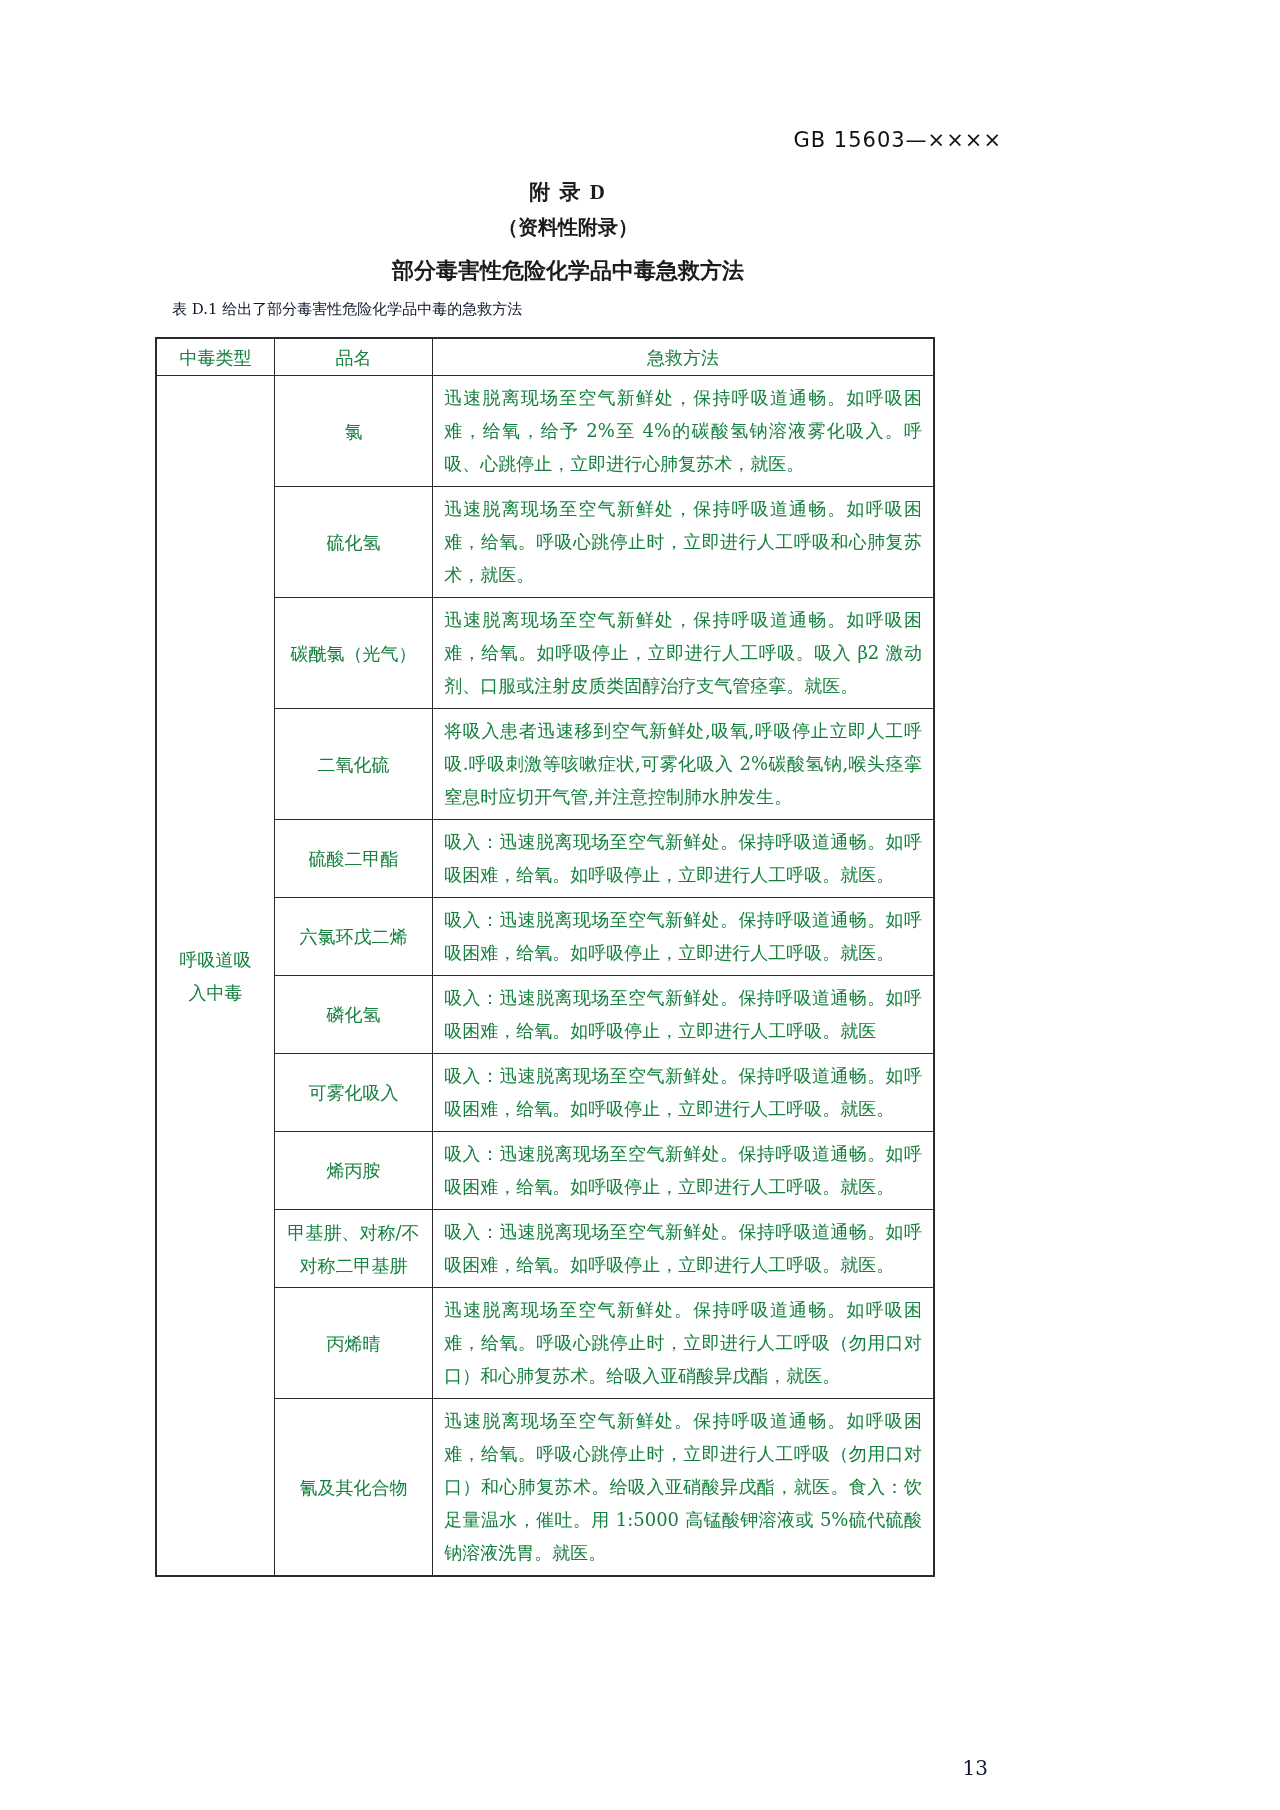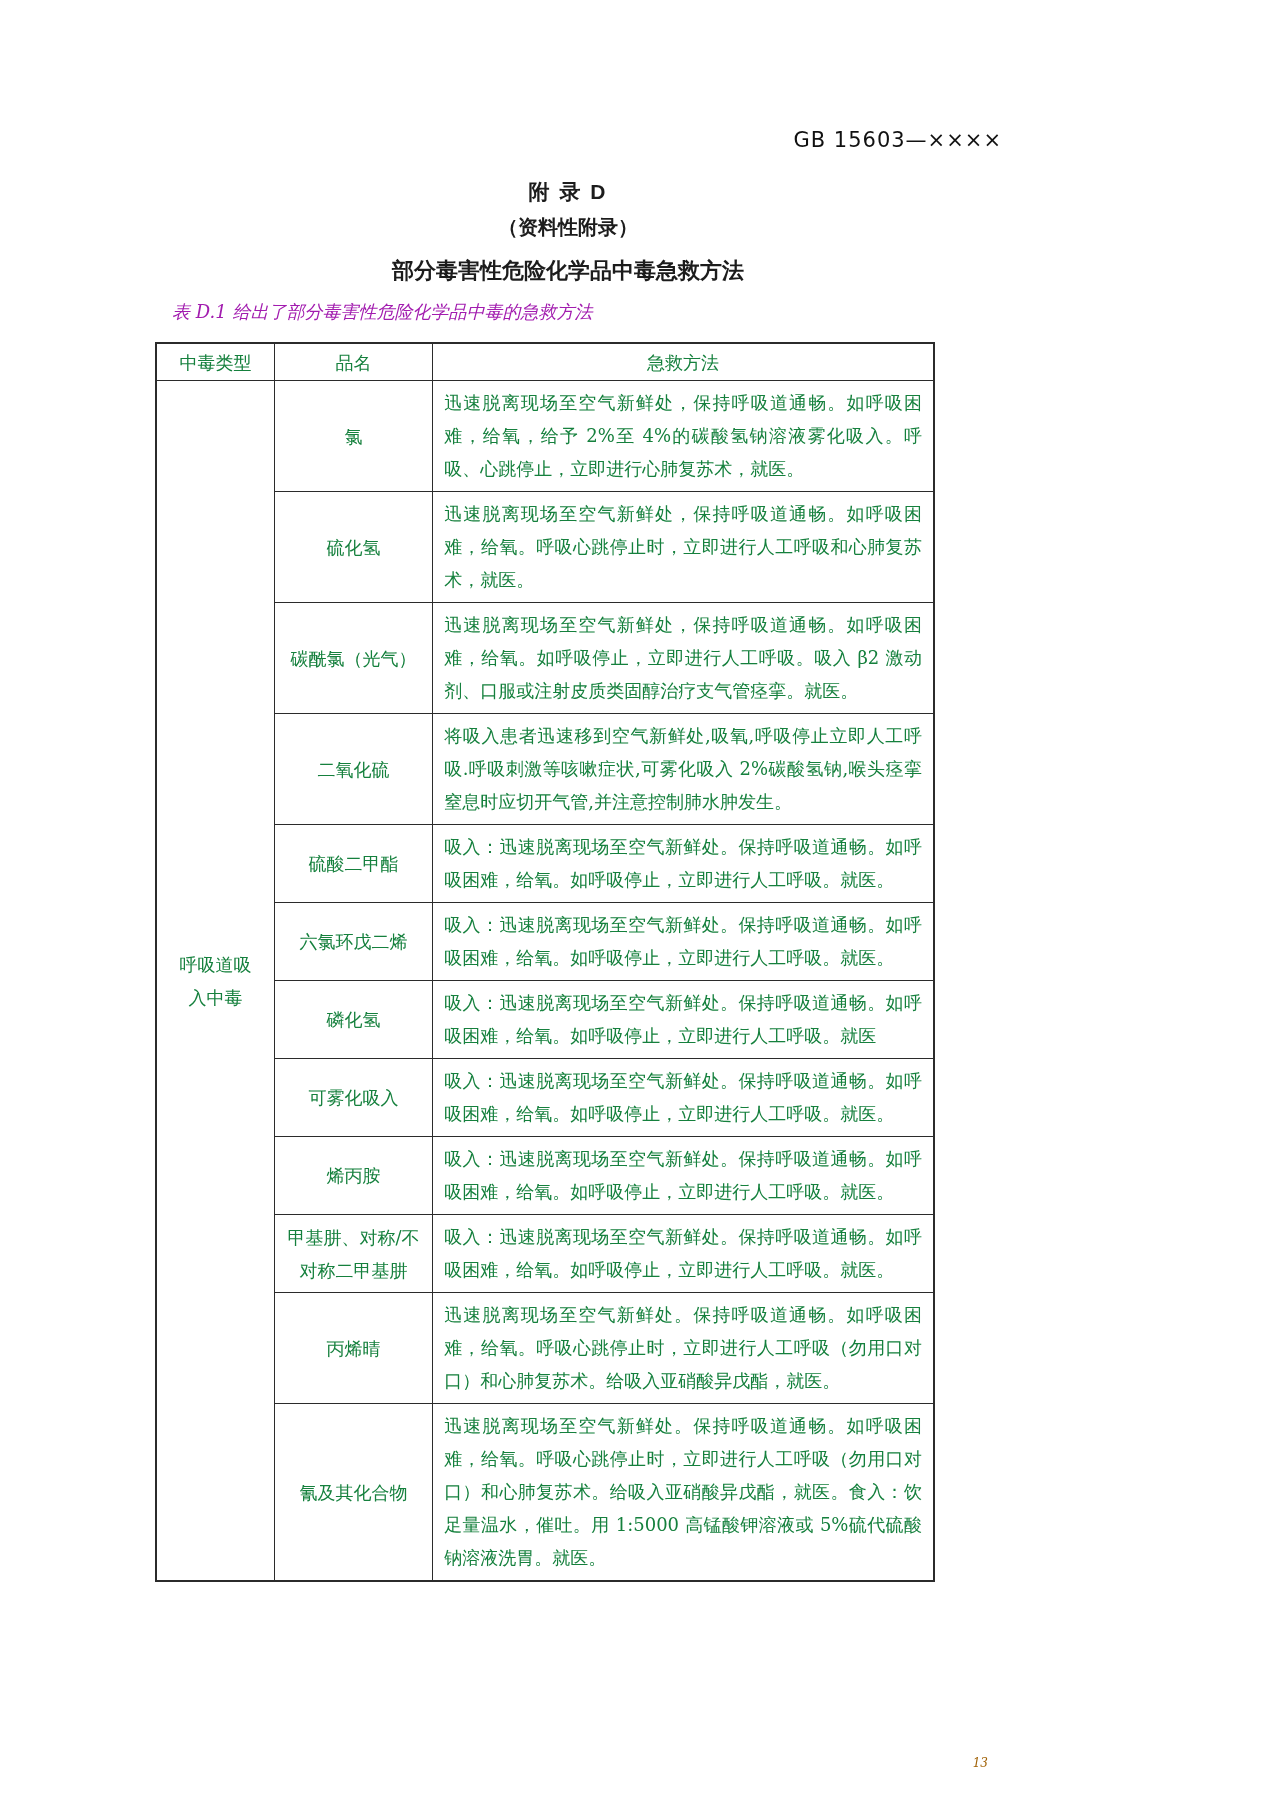--- a/index.html
+++ b/index.html
@@ -21,21 +21,21 @@
     letter-spacing: 1px;
     color: #111;
     padding-left: 24px;
   }
 
   .content { width: 826px; margin-left: 155px; }
 
   .h-appendix {
     margin-top: 26px;
     text-align: center;
-    font-family: Liberation Sans, sans-serif;
+    font-family: Liberation Serif, serif;
     font-weight: bold;
     font-size: 21px;
     letter-spacing: 2px;
   }
   .h-subtitle {
     margin-top: 8px;
     text-align: center;
     font-family: "DejaVu Sans", sans-serif;
     font-weight: bold;
     font-size: 20px;
@@ -43,23 +43,22 @@
   .h-heading {
     margin-top: 15px;
     text-align: center;
     font-family: Liberation Sans, sans-serif;
     font-weight: bold;
     font-size: 22px;
   }
   .intro {
     margin-top: 14px;
     padding-left: 17px;
-    font-size: 18px;
-    color: #a21caf;
-    font-style: italic;
+    font-size: 15px;
+    color: #0f172a;
   }
   .tbl-caption {
     margin-top: 24px;
     width: 780px;
     text-align: center;
     font-family: "DejaVu Sans", sans-serif;
     font-weight: bold;
     font-size: 20px;
   }
 
@@ -99,23 +98,22 @@
   td.method-cell {
     text-align: justify;
     vertical-align: middle;
     padding: 5px 11px 6px 11px;
   }
 
   .page-number {
     position: absolute;
     top: 1628px;
     right: 292px;
-    font-size: 12px;
-    color: #a16207;
-    font-style: italic;
+    font-size: 20px;
+    color: #0f172a;
   }
   .watermark {
     position: absolute;
     top: 1678px;
     right: 160px;
     display: flex;
     align-items: center;
     gap: 6px;
     color: #a3a3a3;
   }

